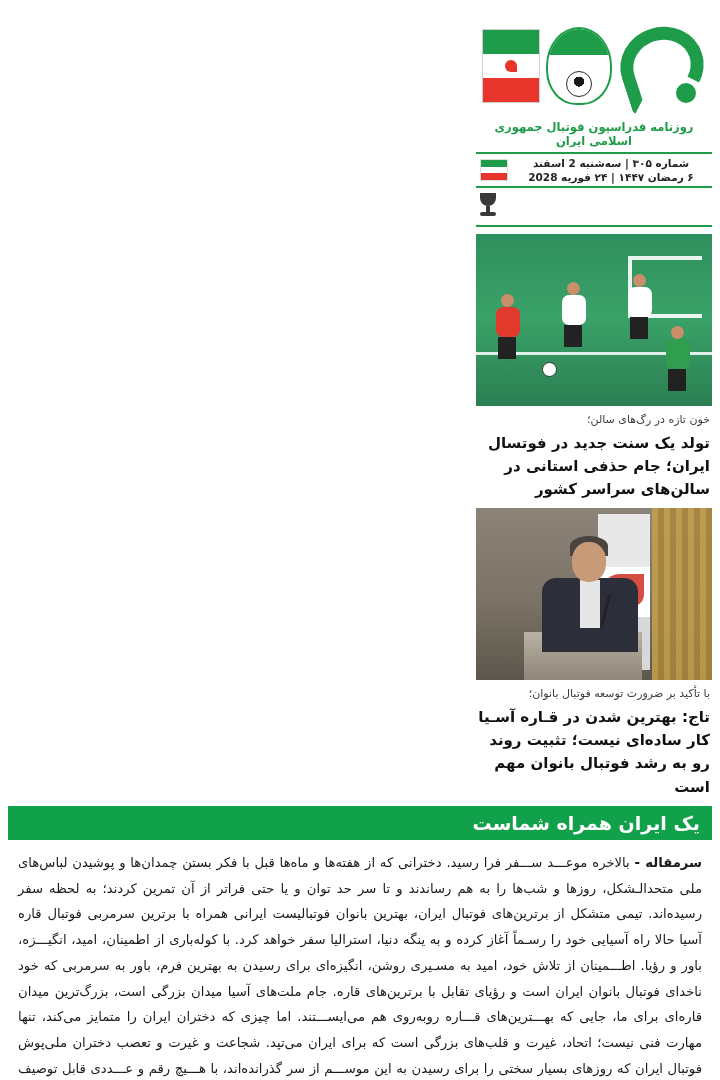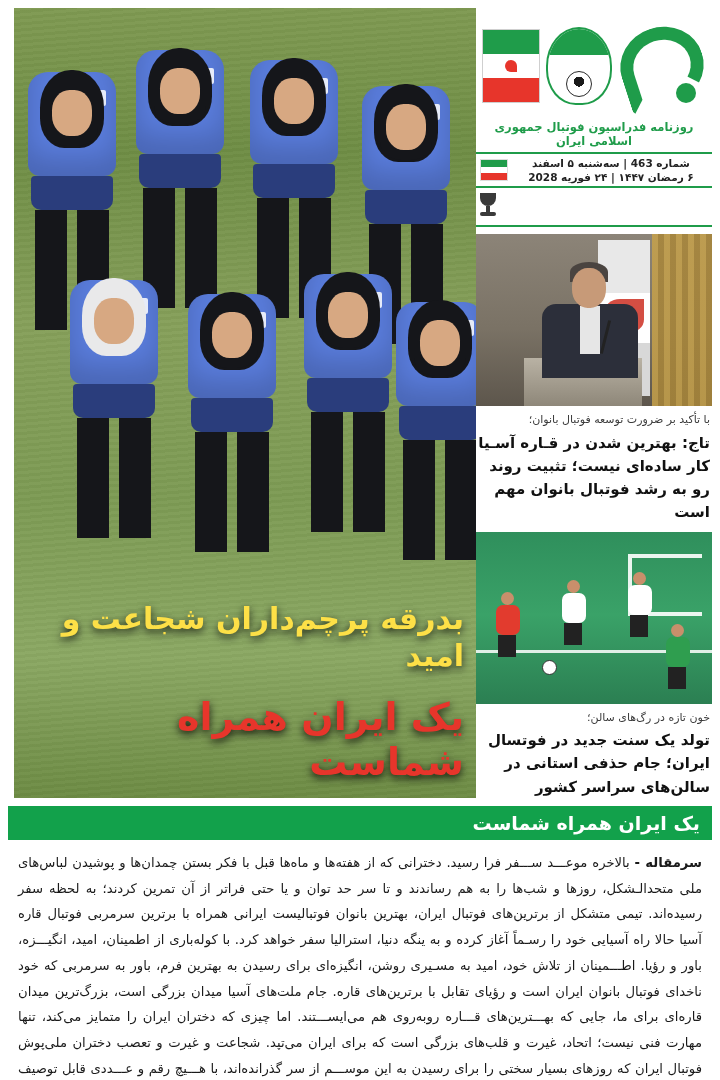--- a/index.html
+++ b/index.html
@@ -19,23 +19,24 @@
     width: 720px;
     height: 1080px;
     background: #fff;
     box-sizing: border-box;
     padding: 8px 8px 0 8px;
   }
 
   
   .top {
     display: flex;
-    flex-direction: row;
+    flex-direction: column;
     width: 704px;
     height: 790px;
+    gap: 36px;
   }
 
   
   .main-photo-wrap {
     position: relative;
     width: 462px;
     height: 790px;
     overflow: hidden;
     background: #5c7a3a;
     margin-left: 6px;
@@ -461,47 +462,30 @@
         <div class="paper-name">روزنامه فدراسیون فوتبال جمهوری اسلامی ایران</div>
       </div>
 
       <div class="issue-bar">
         <div class="issue-flag">
           <div class="g"></div>
             <div class="w"></div>
             <div class="r"></div>
         </div>
         <div class="issue-lines">
-          <div>شماره 463 | سه‌شنبه ۵ اسفند</div>
+          <div>شماره ۳۰۵ | سه‌شنبه 2 اسفند</div>
           <div>۶ رمضان ۱۴۴۷ | ۲۴ فوریه 2028</div>
         </div>
       </div>
 
       <div class="countdown">
         <div class="trophy">
           <div class="cup"></div>
             <div class="stem"></div>
             <div class="base"></div>
-        </div>
-      </div>
-
-      <div class="side-story">
-        <div class="side-photo presser">
-          <div class="curtain"></div>
-          <div class="flagpanel"></div>
-          <div class="podium"></div>
-          <div class="man-body"></div>
-          <div class="shirt"></div>
-          <div class="man-hair"></div>
-          <div class="man-head"></div>
-          <div class="mic"></div>
-        </div>
-        <div class="side-caption">
-          <div class="lede">با تأکید بر ضرورت توسعه فوتبال بانوان؛</div>
-          <div class="title">تاج: بهترین شدن در قـاره آسـیا کار ساده‌ای نیست؛ تثبیت روند رو به رشد فوتبال بانوان مهم است</div>
         </div>
       </div>
 
       <div class="side-story">
         <div class="side-photo futsal">
           <div class="line" style="top:118px;"></div>
           <div class="goal"></div>
           <div class="p" style="left:18px; top:60px;">
             <div class="h"></div>
               <div class="b" style="background:#e23b2e;"></div>
@@ -523,20 +507,37 @@
               <div class="l"></div>
           </div>
           <div class="ball2" style="left:66px; top:128px;"></div>
         </div>
         <div class="side-caption">
           <div class="lede">خون تازه در رگ‌های سالن؛</div>
           <div class="title">تولد یک سنت جدید در فوتسال ایران؛ جام حذفی استانی در سالن‌های سراسر کشور</div>
         </div>
       </div>
 
+      <div class="side-story">
+        <div class="side-photo presser">
+          <div class="curtain"></div>
+          <div class="flagpanel"></div>
+          <div class="podium"></div>
+          <div class="man-body"></div>
+          <div class="shirt"></div>
+          <div class="man-hair"></div>
+          <div class="man-head"></div>
+          <div class="mic"></div>
+        </div>
+        <div class="side-caption">
+          <div class="lede">با تأکید بر ضرورت توسعه فوتبال بانوان؛</div>
+          <div class="title">تاج: بهترین شدن در قـاره آسـیا کار ساده‌ای نیست؛ تثبیت روند رو به رشد فوتبال بانوان مهم است</div>
+        </div>
+      </div>
+
     </div>
 
     <div class="main-photo-wrap">
       <div class="photo-bg"></div>
 
       <div class="player" style="left:10px; top:70px;">
         <div class="hijab"></div>
           <div class="face-cut"></div>
           <div class="torso"></div>
           <div class="shorts"></div>

